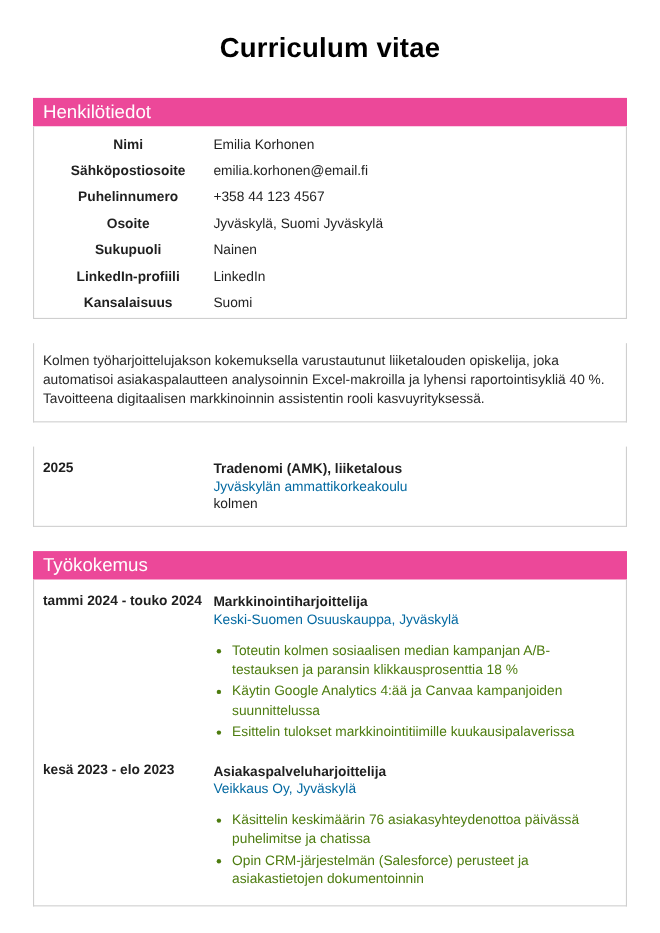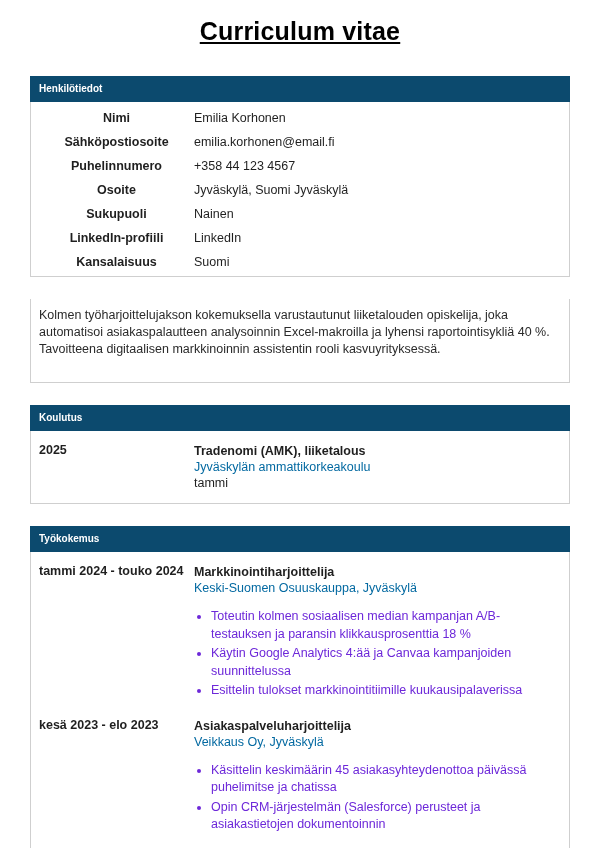--- a/index.html
+++ b/index.html
@@ -7,63 +7,62 @@
   body {
     width: 600px;
     height: 848px;
     margin: 0 auto;
     overflow: hidden;
     font-family: "Liberation Sans", "DejaVu Sans", sans-serif;
     color: #1f1f1f;
     position: relative;
   }
   .page-title {
-    padding-top: 17px;
+    padding-top: 30px;
     margin-bottom: 30px;
     text-align: center;
     font-size: 25px;
     font-weight: bold;
     color: #000000;
     letter-spacing: 0.2px;
-    text-decoration: underline;
   }
   .content { margin: 0 30px; }
   .section { margin-bottom: 22px; }
   .section-header {
-    background: #0c4a6e;
+    background: #ec4899;
     color: #ffffff;
-    font-size: 10px;
-    font-weight: bold;
+    font-size: 17px;
+    font-weight: normal;
     padding: 4px 9px 5px 9px;
     line-height: 17px;
   }
   .section-body {
     background: #ffffff;
     border: 1px solid #cfcfcf;
     border-top: none;
   }
   
   .kv-table { padding: 4px 0 2px 0; }
   .kv-row { display: flex; padding: 5px 8px; align-items: baseline; }
   .kv-label { width: 155px; flex: 0 0 155px; font-size: 12.5px; font-weight: bold; text-align: center; }
   .kv-value { flex: 1; font-size: 12.5px; }
   
-  .summary-body { padding: 8px 10px 24px 8px; }
+  .summary-body { padding: 8px 10px 12px 8px; }
   .summary-text { font-size: 12.5px; line-height: 17px; color: #2a2a2a; }
   
   .entries { padding: 12px 8px 12px 8px; }
   .entry { display: flex; }
   .entry + .entry { margin-top: 16px; }
   .entry-period { width: 155px; flex: 0 0 155px; font-size: 12.5px; font-weight: bold; padding-right: 10px; }
   .entry-main { flex: 1; padding-right: 6px; }
   .entry-title { font-size: 12.5px; font-weight: bold; line-height: 16px; }
   .entry-sub { font-size: 12.5px; color: #0369a1; line-height: 16px; }
   .entry-status { font-size: 12.5px; line-height: 16px; }
   .bullets { margin-top: 12px; padding-left: 17px; list-style-type: disc; }
-  .bullets li { font-size: 12.5px; line-height: 17.5px; margin-bottom: 2px; color: #6d28d9; }
+  .bullets li { font-size: 12.5px; line-height: 17.5px; margin-bottom: 2px; color: #4d7c0f; }
 </style>
 </head>
 <body>
 
 <h1 class="page-title">Curriculum vitae</h1>
 
 <div class="content">
 
   <div class="section">
     <div class="section-header">Henkilötiedot</div>
@@ -99,28 +98,27 @@
     </div>
   </div>
 
   <div class="section">
     <div class="section-body summary-body">
       <p class="summary-text">Kolmen työharjoittelujakson kokemuksella varustautunut liiketalouden opiskelija, joka automatisoi asiakaspalautteen analysoinnin Excel-makroilla ja lyhensi raportointisykliä 40 %. Tavoitteena digitaalisen markkinoinnin assistentin rooli kasvuyrityksessä.</p>
     </div>
   </div>
 
   <div class="section">
-    <div class="section-header">Koulutus</div>
     <div class="section-body entries">
       <div class="entry">
         <div class="entry-period">2025</div>
         <div class="entry-main">
           <div class="entry-title">Tradenomi (AMK), liiketalous</div>
           <div class="entry-sub">Jyväskylän ammattikorkeakoulu</div>
-          <div class="entry-status">tammi</div>
+          <div class="entry-status">kolmen</div>
         </div>
       </div>
     </div>
   </div>
 
   <div class="section">
     <div class="section-header">Työkokemus</div>
     <div class="section-body entries">
 
       <div class="entry">
@@ -135,21 +133,21 @@
           </ul>
         </div>
       </div>
 
       <div class="entry">
         <div class="entry-period">kesä 2023 - elo 2023</div>
         <div class="entry-main">
           <div class="entry-title">Asiakaspalveluharjoittelija</div>
           <div class="entry-sub">Veikkaus Oy, Jyväskylä</div>
           <ul class="bullets">
-            <li>Käsittelin keskimäärin 45 asiakasyhteydenottoa päivässä puhelimitse ja chatissa</li>
+            <li>Käsittelin keskimäärin 76 asiakasyhteydenottoa päivässä puhelimitse ja chatissa</li>
             <li>Opin CRM-järjestelmän (Salesforce) perusteet ja asiakastietojen dokumentoinnin</li>
           </ul>
         </div>
       </div>
 
     </div>
   </div>
 
 </div>
 

